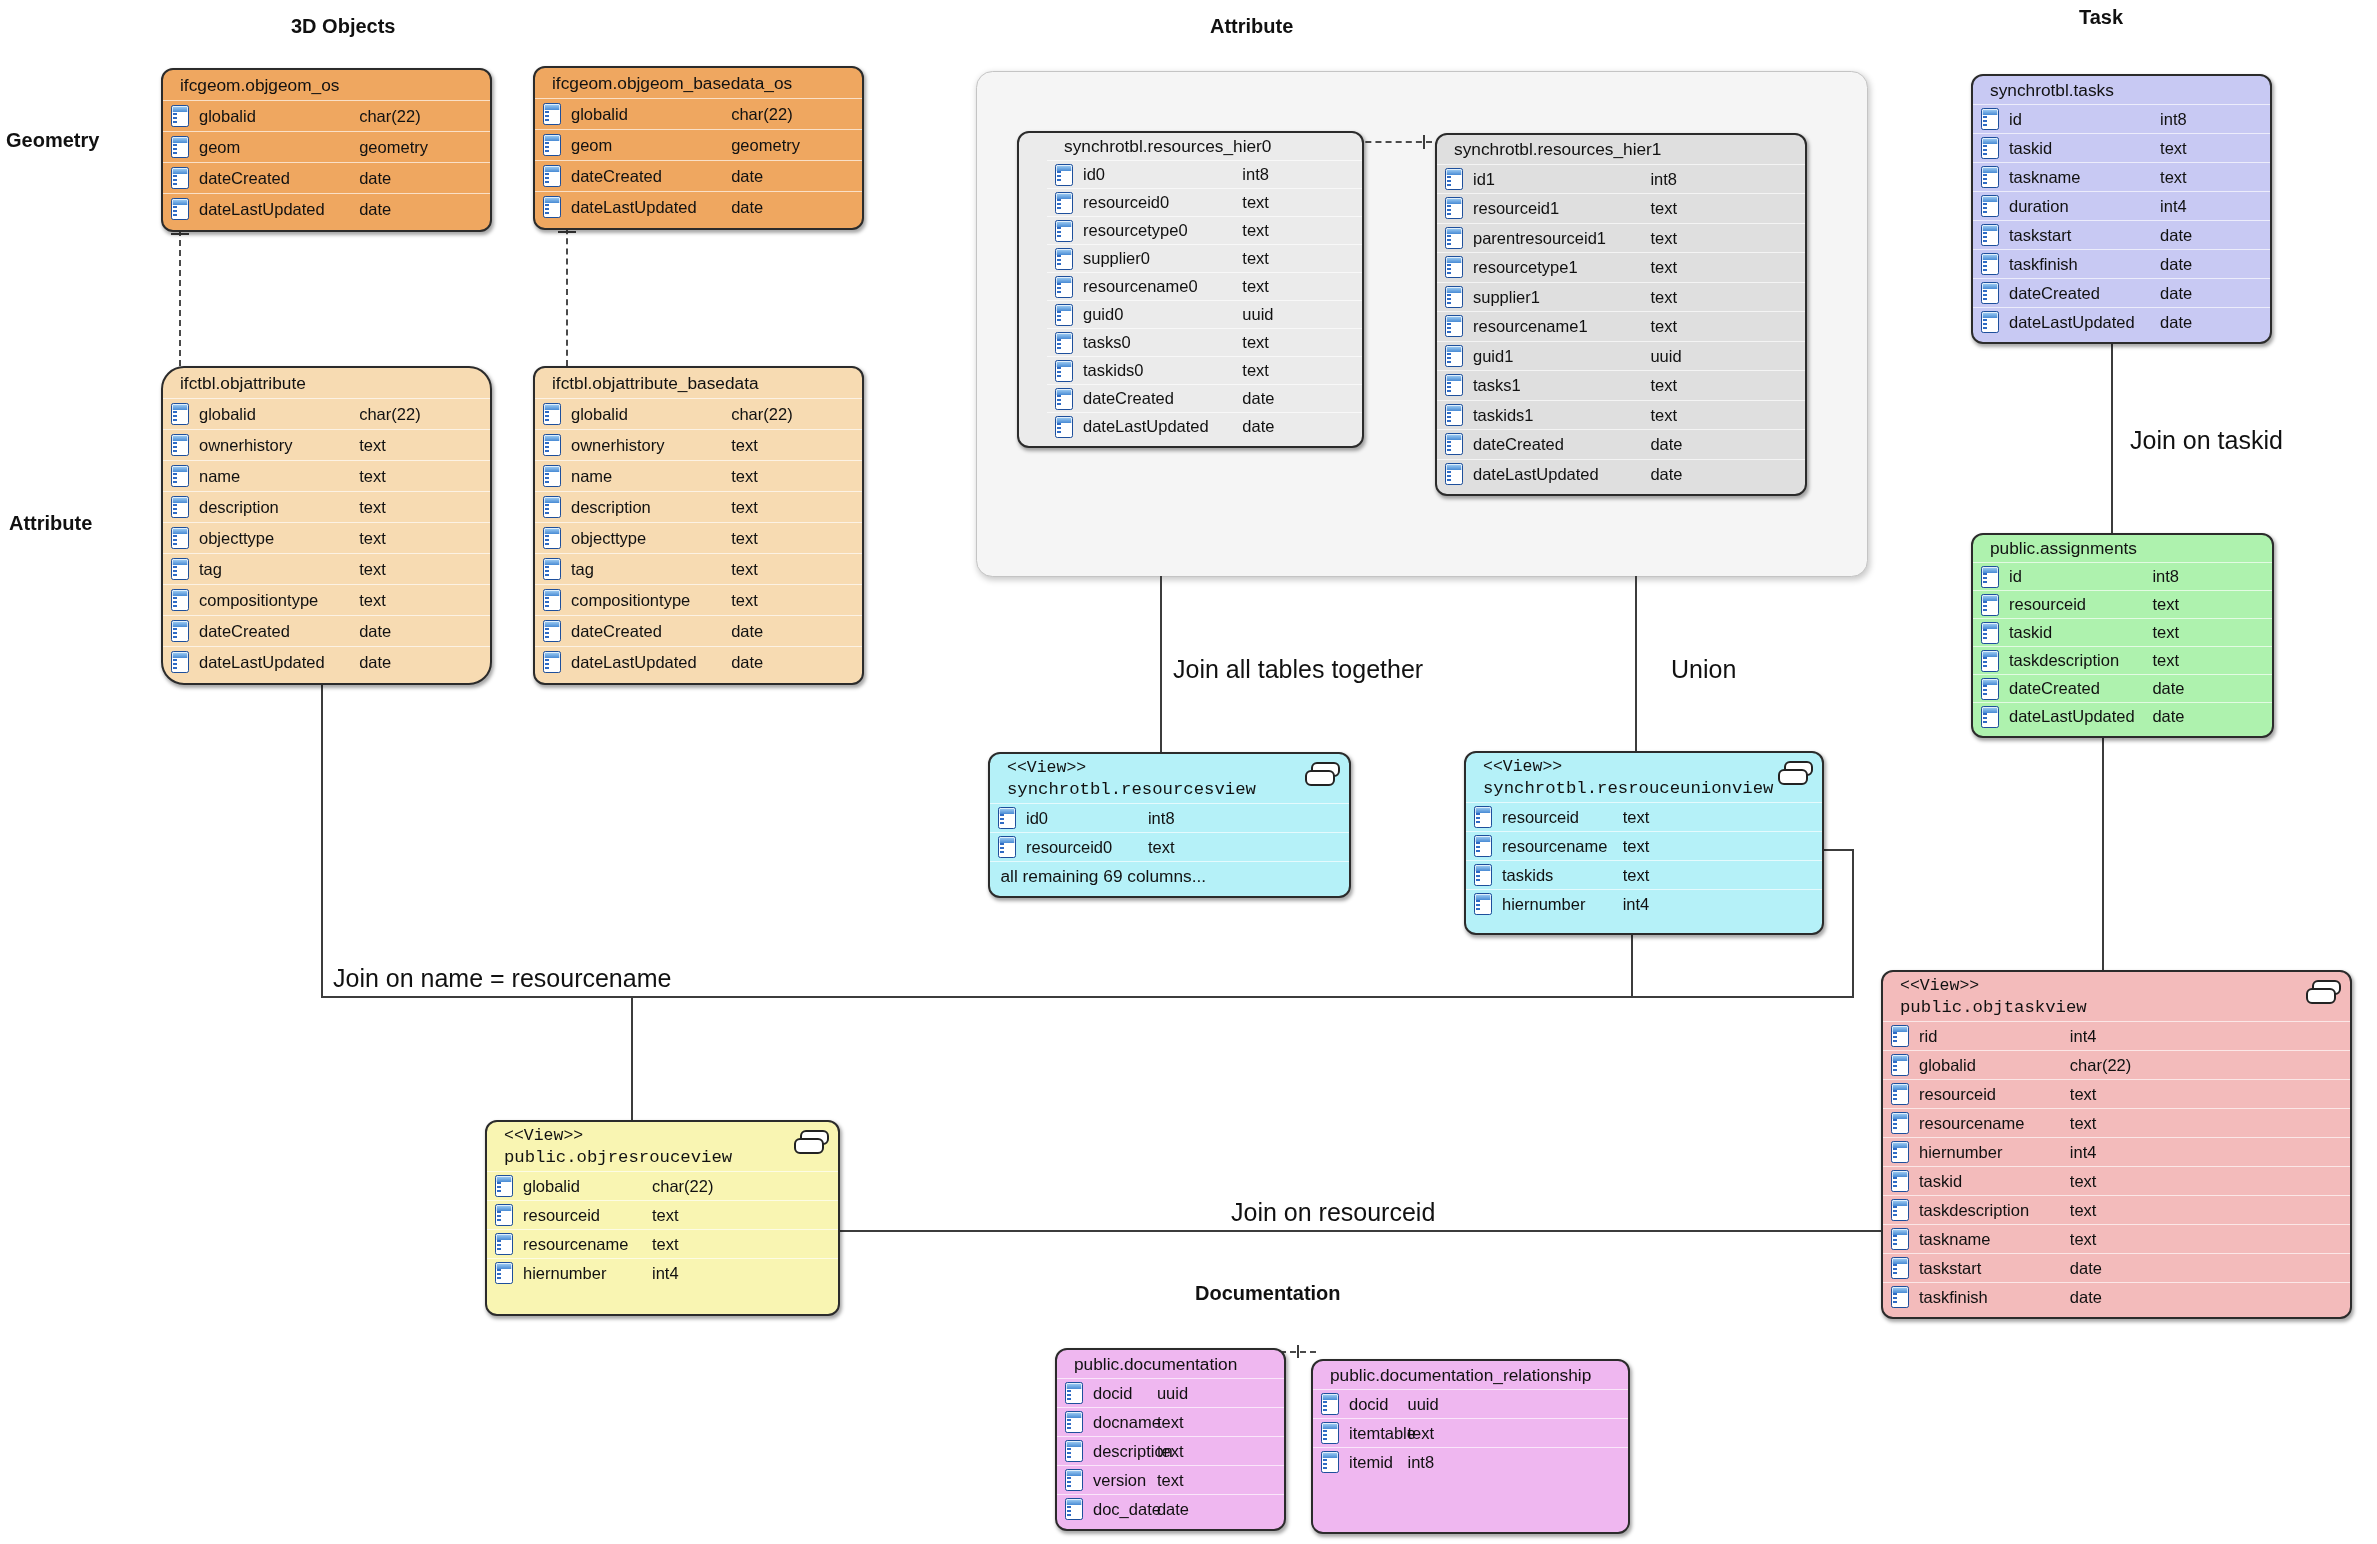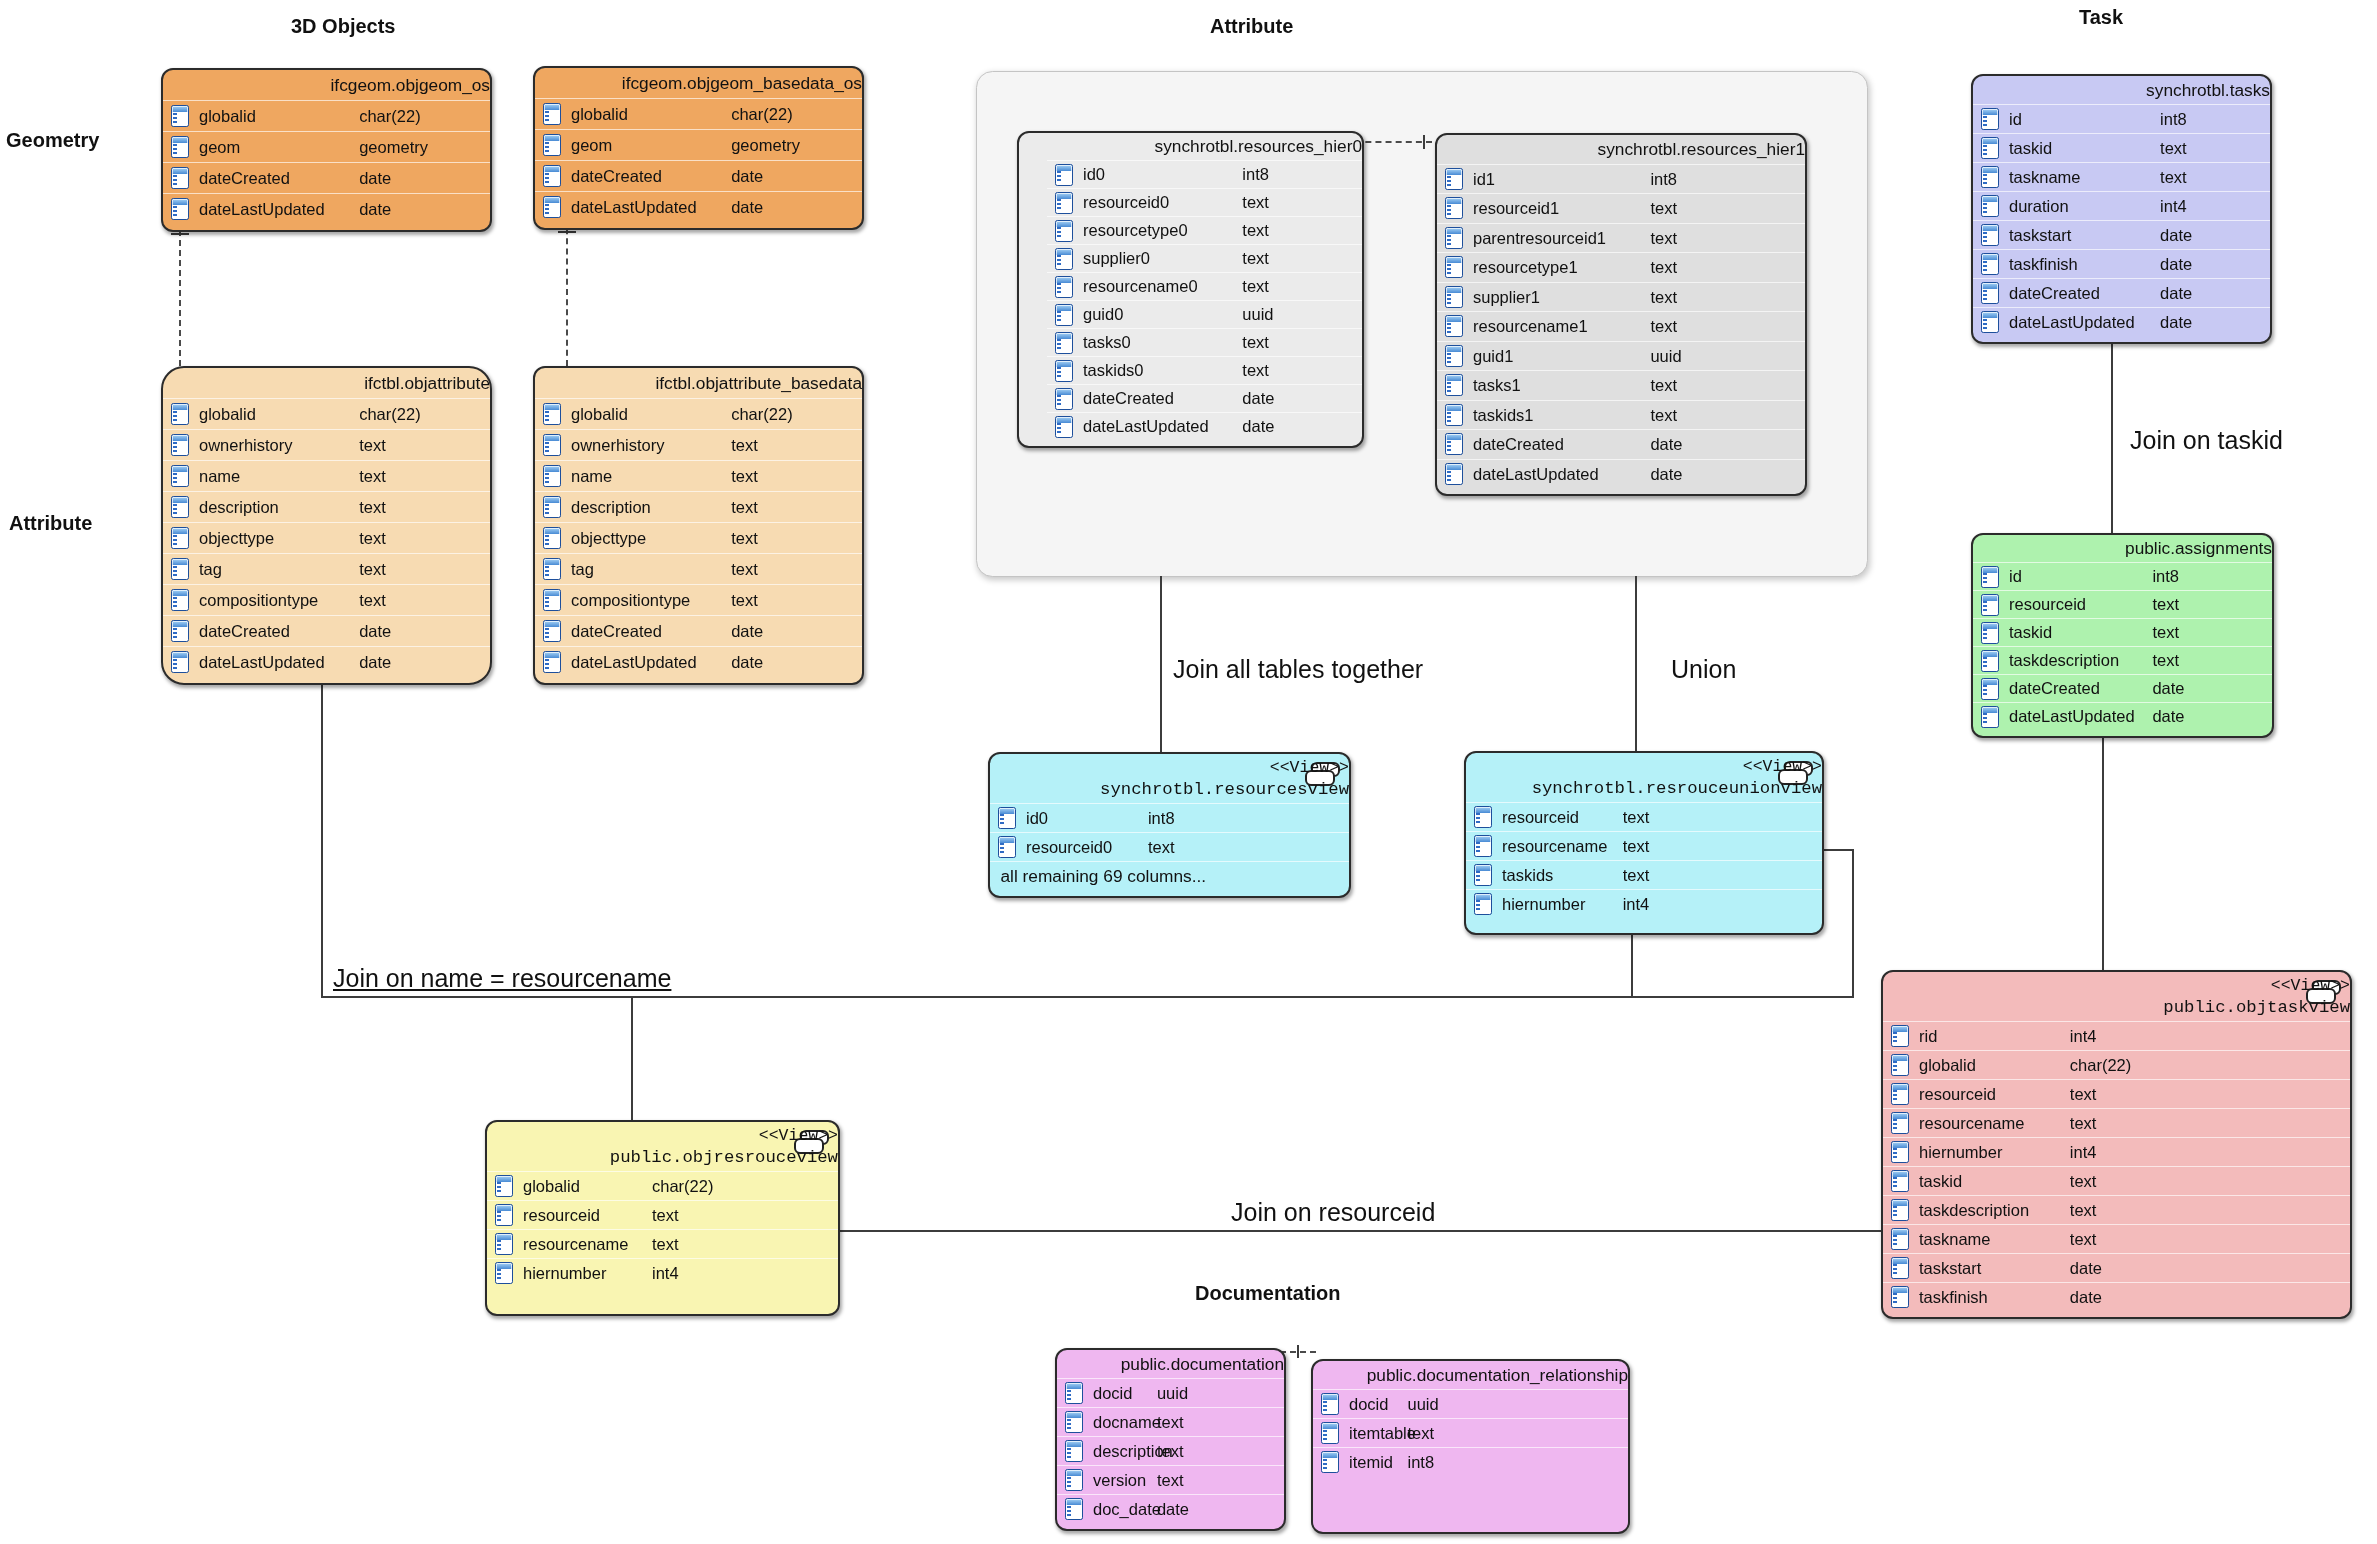--- a/index.html
+++ b/index.html
@@ -15,21 +15,21 @@
     border:1.5px solid #c4c4c4;border-radius:16.5px;box-shadow:1.5px 2.3px 6px rgba(0,0,0,.22);}
 
   
   .note-box{position:absolute;left:1462px;top:492px;width:294px;
     border:1.5px solid #a8a8a8;background:#fdfdfd;padding:6px 9px;
     font-size:17.3px;line-height:1.3;}
 
   
   .tbl{position:absolute;border:2.3px solid #2b2b2b;border-radius:12px;overflow:hidden;
     box-shadow:1.5px 2.3px 3.8px rgba(0,0,0,.35);font-size:16.5px;padding-bottom:6px;}
-  .tbl-head{position:relative;text-align:right;height:var(--row-h,28px);
+  .tbl-head{position:relative;text-align:left;height:var(--row-h,28px);
     line-height:var(--row-h,28px);white-space:nowrap;margin-left:17px;}
   .tbl.is-view .tbl-head{height:auto;line-height:22px;padding:3px 0 1.5px;font-family:Liberation Mono, monospace;}
   .tbl-name{font-size:17.3px;}
   .stereotype{font-size:16.5px;}
   .tbl .row{position:relative;height:var(--row-h,28px);line-height:var(--row-h,28px);
     border-top:1.5px solid rgba(255,255,255,.65);padding-left:36px;white-space:nowrap;}
   .tbl .ct{position:absolute;left:var(--type-x,60%);top:0;}
   .tbl .footer-row{padding-left:10.5px;font-size:17.3px;}
 
   
@@ -90,21 +90,21 @@
 
   <div class="ln ln-h" style="left:836px;top:1230px;width:1046px;"></div>
   <div class="ln ln-v" style="left:2102px;top:723px;height:248px;"></div>
 
   <div class="dln-h" style="left:1280px;top:1351px;width:36px;"></div>
   <div class="tick" style="left:1297px;top:1345px;width:2.3px;height:12.8px;"></div>
 
   <span class="elabel" style="left:2130px;top:426px;">Join on taskid</span>
   <span class="elabel" style="left:1173px;top:655px;text-align:center;">Join all tables together</span>
   <span class="elabel" style="left:1671px;top:655px;">Union</span>
-  <span class="elabel" style="left:333px;top:964px;text-decoration:underline;">Join on name = resourcename</span>
+  <span class="elabel" style="left:333px;top:964px;">Join on name = resourcename</span>
   <span class="elabel" style="left:1231px;top:1198px;">Join on resourceid</span>
 
 
   <div class="tbl" style="left: 161px; top: 68px; width: 327px; --row-h: 30px; --type-x: 60%; background-color: rgb(239, 167, 96);">
       <div class="tbl-head">
         <div class="tbl-name">ifcgeom.objgeom_os</div>
       </div>
       <div class="row"><span class="fi"></span><span class="cn">globalid</span><span class="ct">char(22)</span></div>
       <div class="row"><span class="fi"></span><span class="cn">geom</span><span class="ct">geometry</span></div>
       <div class="row"><span class="fi"></span><span class="cn">dateCreated</span><span class="ct">date</span></div>

